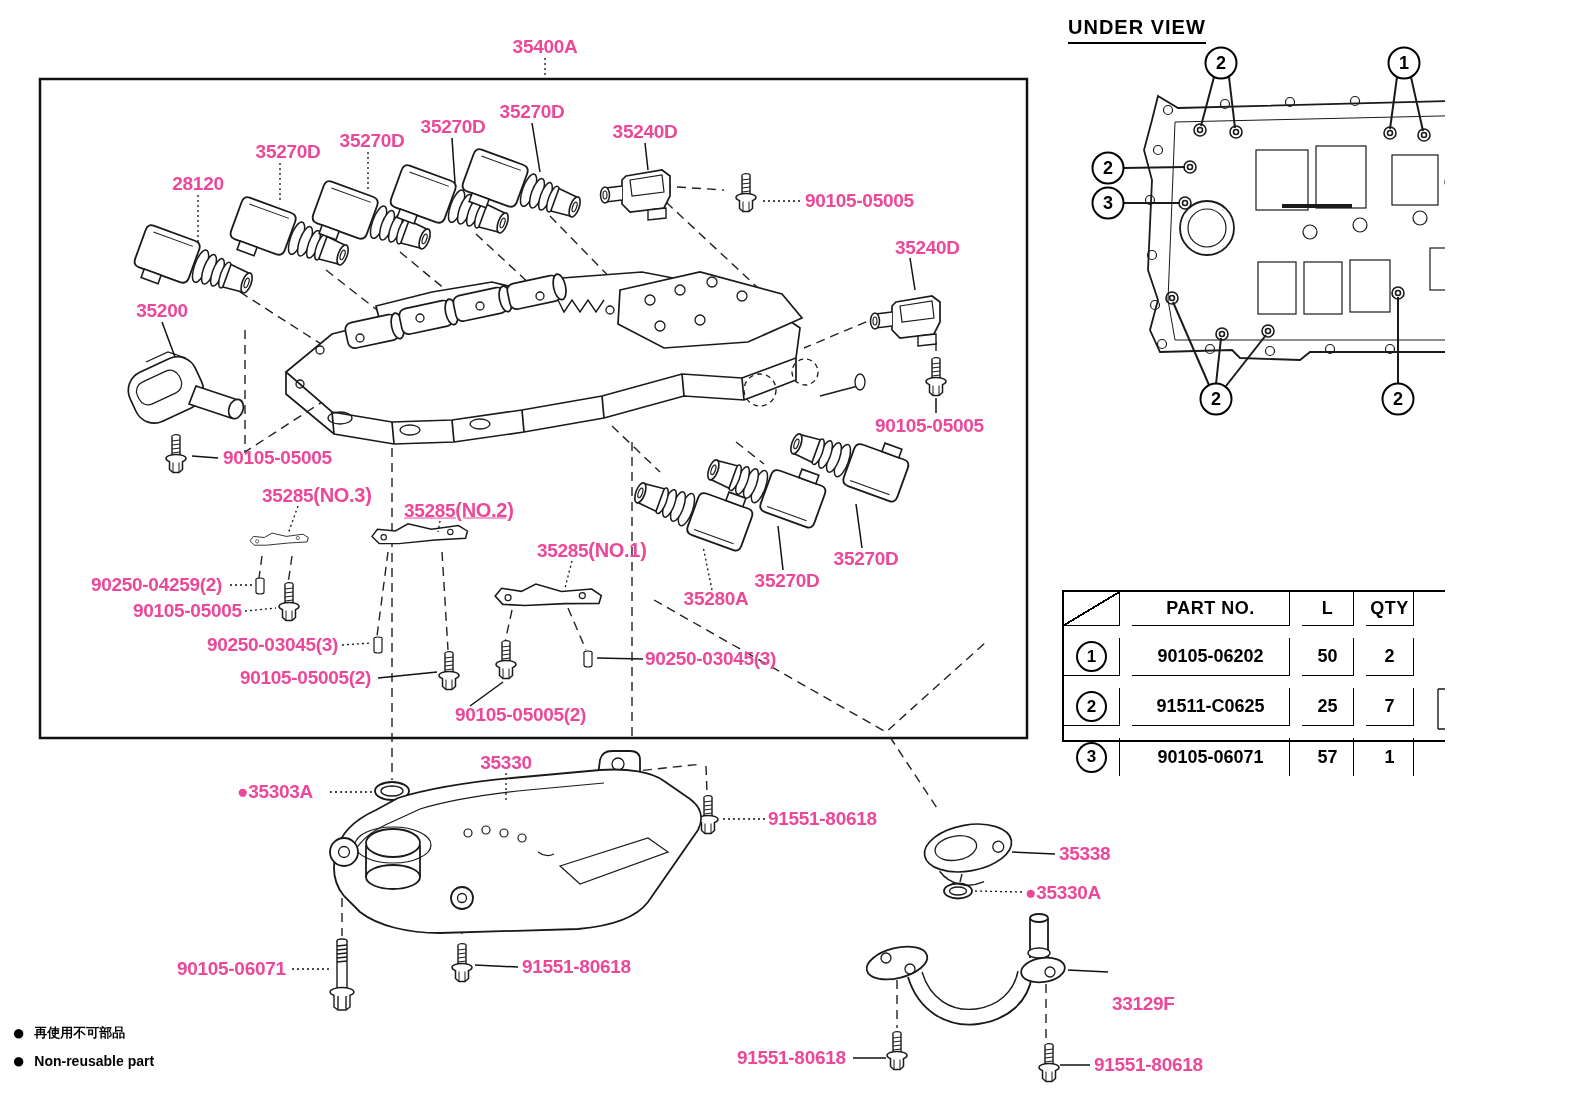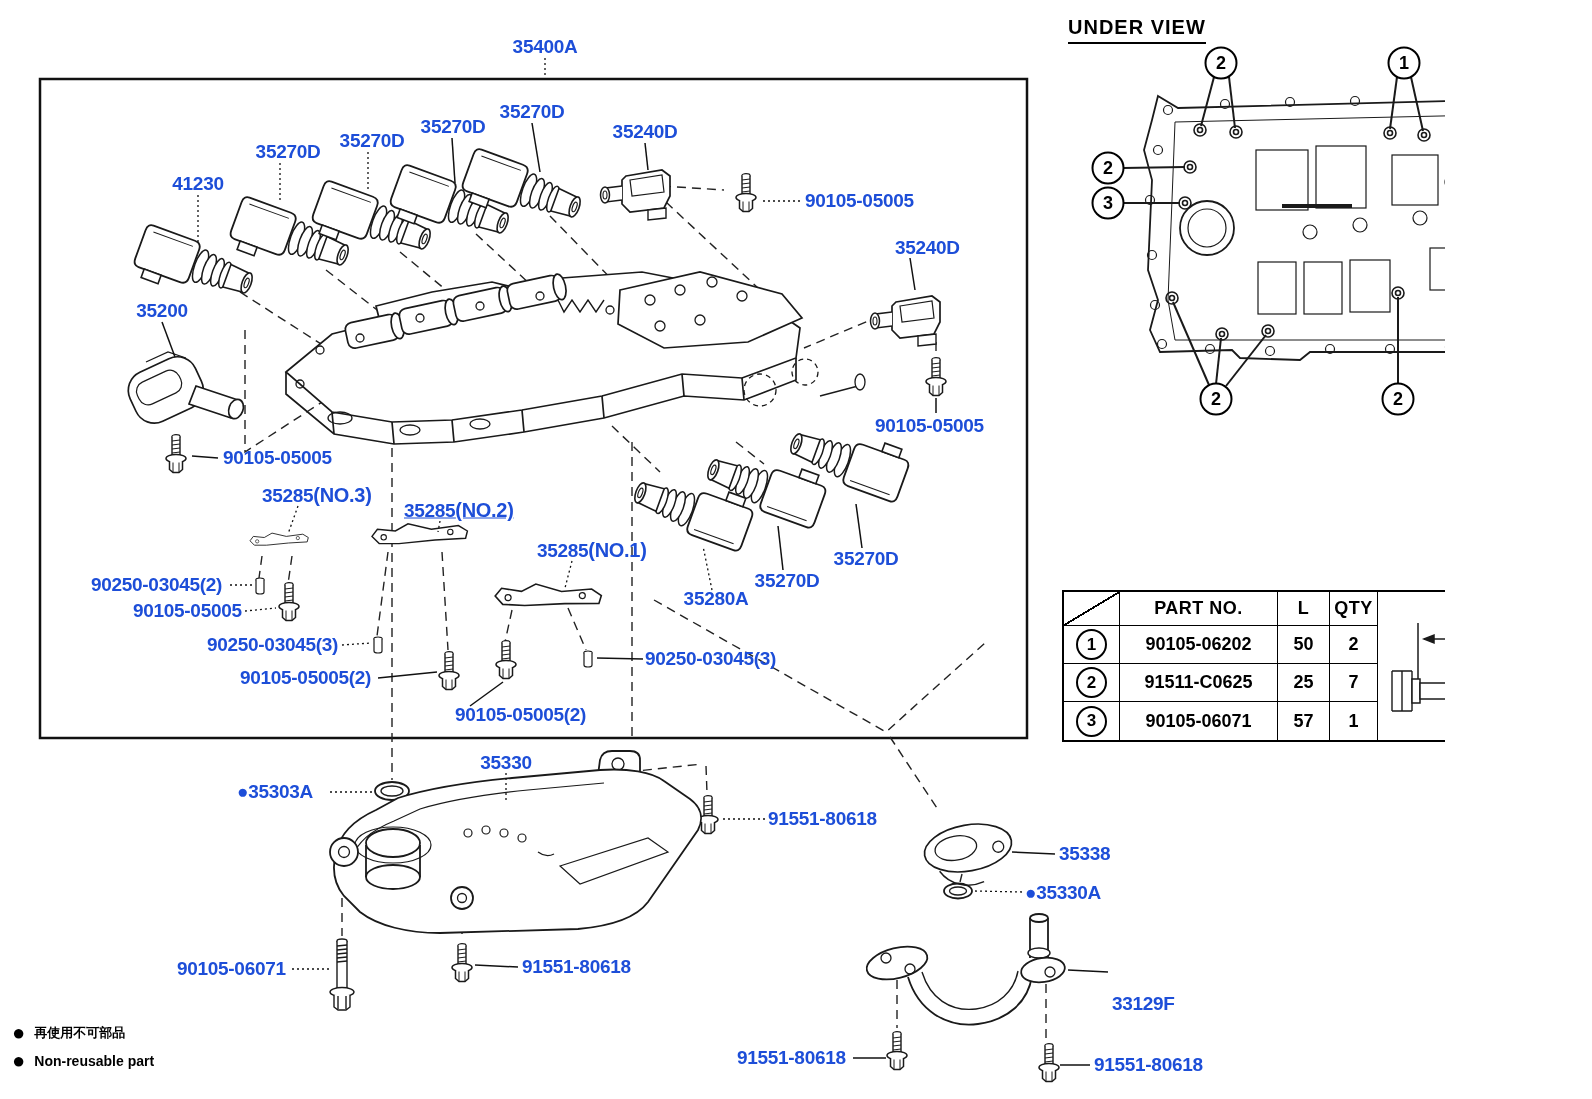--- a/index.html
+++ b/index.html
@@ -1,37 +1,37 @@
 <!DOCTYPE html>
 <html><head>
 <meta charset="utf-8">
 <style>
   html,body{margin:0;padding:0;background:#fff;}
   #stage{position:relative;width:1445px;height:1099px;background:#fff;overflow:hidden;
          font-family:"Liberation Sans",sans-serif;color:#000;}
   #art{position:absolute;left:0;top:0;}
   .callout{position:absolute;transform:translate(0,-50%);white-space:nowrap;
-           font:bold 19px "Liberation Sans",sans-serif;letter-spacing:-0.3px;color:#1d4ed8;}
+           font:bold 19px "Liberation Sans",sans-serif;letter-spacing:-0.3px;color:#ec4899;}
   .callout.center{transform:translate(-50%,-50%);}
   .callout .sub{font-size:20px;font-weight:bold;}
   .marker{position:absolute;width:29px;height:29px;border:2.5px solid #000;border-radius:50%;
           transform:translate(-50%,-50%);display:flex;align-items:center;justify-content:center;
           font:bold 18px "Liberation Sans",sans-serif;background:#fff;z-index:5;}
   #underview-title{position:absolute;left:1068px;top:16px;font:bold 20px "Liberation Sans",sans-serif;
           letter-spacing:1px;padding-bottom:3px;border-bottom:2.5px solid #000;}
   #legend{position:absolute;left:12px;top:1022px;font-weight:bold;}
   .legend-row{display:flex;align-items:center;gap:9px;margin-bottom:6px;}
   .legend-bullet{font-size:22px;line-height:1;}
   .legend-jp{font-size:13px;}
   .legend-en{font-size:14px;font-weight:bold;}
   #doc-code{position:absolute;left:1494px;top:1078px;font:16px "Liberation Sans",sans-serif;letter-spacing:0.5px;}
   
   #bolt-table{position:absolute;left:1062px;top:590px;width:466px;height:148px;
      border:2.5px solid #000;display:grid;grid-template-columns:56px 158px 52px 48px 1fr;
-     grid-template-rows:34px 38px 38px 38px;background:#fff;}
+     grid-template-rows:34px 38px 38px 38px;background:#fff;gap:12px;}
   #bolt-table .cell{border-right:1.5px solid #000;border-bottom:1.5px solid #000;
      display:flex;align-items:center;justify-content:center;
      font:bold 18px "Liberation Sans",sans-serif;}
   #bolt-table .cell.hdr{font-weight:bold;font-size:18px;letter-spacing:0.5px;}
   #bolt-table .cell.diag{background-image:linear-gradient(to bottom right,transparent 48.5%,#000 48.5%,#000 52%,transparent 52%);}
   #bolt-table .cell.noright{border-right:none;}
   #bolt-table .cell.nobottom{border-bottom:none;}
   #bolt-table .illus{grid-column:5;grid-row:1/5;border-bottom:none;display:flex;align-items:center;justify-content:center;}
   .tmarker{width:27px;height:27px;border:2px solid #000;border-radius:50%;display:flex;
      align-items:center;justify-content:center;font:bold 17px "Liberation Sans",sans-serif;}
@@ -455,35 +455,35 @@
           <path d="M1216,384 L1221,338"></path>
           <path d="M1226,386 L1266,335"></path>
       <path d="M1398,384 L1398,297"></path>
     </g>
   </g>
 </svg>
 
 <div id="underview-title">UNDER VIEW</div>
 <div id="callouts">
       <div class="callout center" style="left: 545px; top: 47px;"><span>35400A</span></div>
-      <div class="callout center" style="left: 198px; top: 184px;"><span>41230</span></div>
+      <div class="callout center" style="left: 198px; top: 184px;"><span>28120</span></div>
       <div class="callout center" style="left: 288px; top: 152px;"><span>35270D</span></div>
       <div class="callout center" style="left: 372px; top: 141px;"><span>35270D</span></div>
       <div class="callout center" style="left: 453px; top: 127px;"><span>35270D</span></div>
       <div class="callout center" style="left: 532px; top: 112px;"><span>35270D</span></div>
       <div class="callout center" style="left: 645px; top: 132px;"><span>35240D</span></div>
       <div class="callout center" style="left: 162px; top: 311px;"><span>35200</span></div>
       <div class="callout" style="left: 805px; top: 201px;"><span>90105-05005</span></div>
       <div class="callout" style="left: 895px; top: 248px;"><span>35240D</span></div>
       <div class="callout" style="left: 875px; top: 426px;"><span>90105-05005</span></div>
       <div class="callout" style="left: 223px; top: 458px;"><span>90105-05005</span></div>
       <div class="callout" style="left: 262px; top: 495px;"><span>35285</span><span class="sub">(NO.3)</span></div>
       <div class="callout" style="left: 404px; top: 510px; text-decoration: underline;"><span>35285</span><span class="sub">(NO.2)</span></div>
       <div class="callout" style="left: 537px; top: 550px;"><span>35285</span><span class="sub">(NO.1)</span></div>
-      <div class="callout" style="left: 91px; top: 585px;"><span>90250-03045(2)</span></div>
+      <div class="callout" style="left: 91px; top: 585px;"><span>90250-04259(2)</span></div>
       <div class="callout" style="left: 133px; top: 611px;"><span>90105-05005</span></div>
       <div class="callout" style="left: 207px; top: 645px;"><span>90250-03045(3)</span></div>
       <div class="callout" style="left: 240px; top: 678px;"><span>90105-05005(2)</span></div>
       <div class="callout" style="left: 455px; top: 715px;"><span>90105-05005(2)</span></div>
       <div class="callout" style="left: 645px; top: 659px;"><span>90250-03045(3)</span></div>
       <div class="callout center" style="left: 716px; top: 599px;"><span>35280A</span></div>
       <div class="callout center" style="left: 787px; top: 581px;"><span>35270D</span></div>
       <div class="callout center" style="left: 866px; top: 559px;"><span>35270D</span></div>
       <div class="callout center" style="left: 506px; top: 763px;"><span>35330</span></div>
       <div class="callout" style="left: 237px; top: 792px;"><span>●35303A</span></div>

